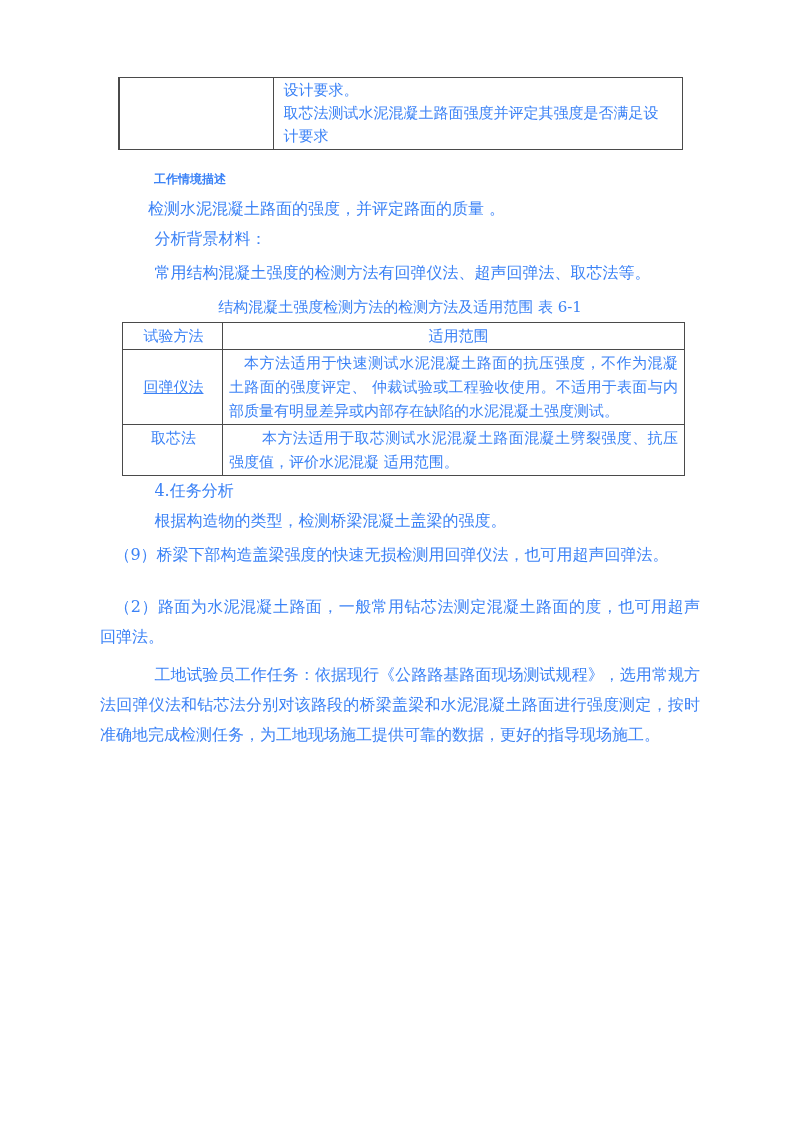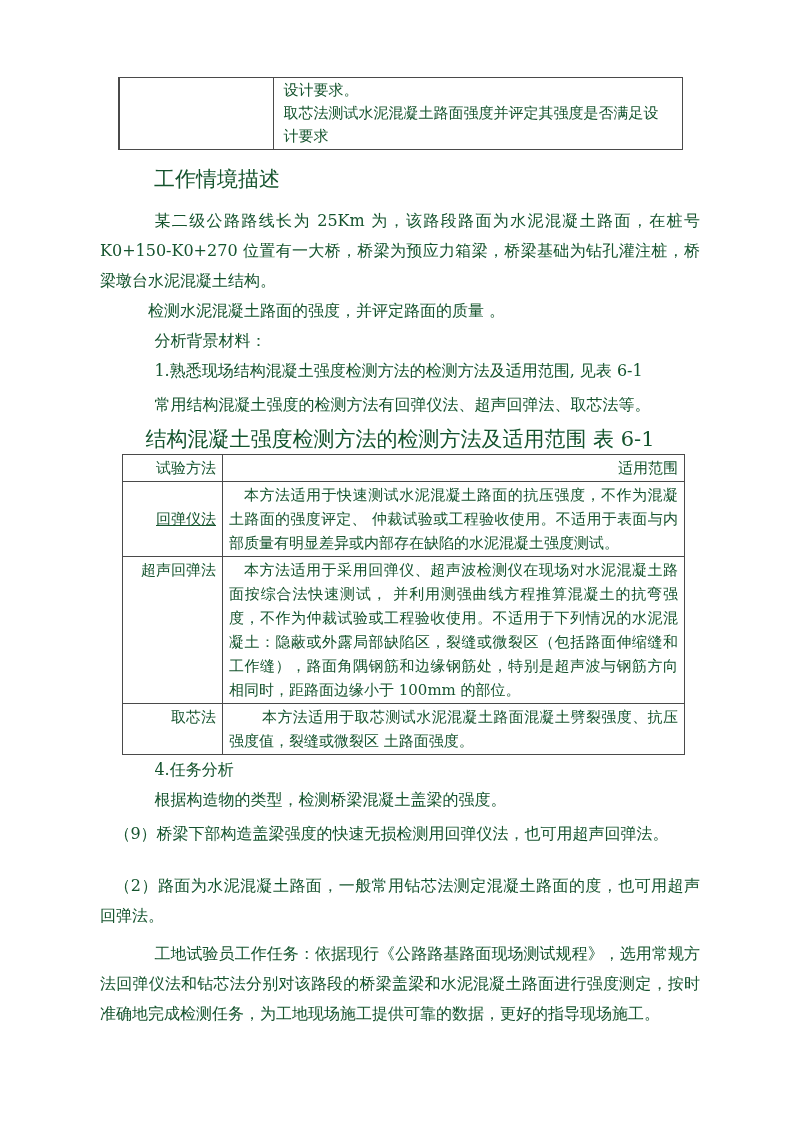--- a/index.html
+++ b/index.html
@@ -1,49 +1,49 @@
 <!DOCTYPE html>
 <html><head>
 <meta charset="utf-8">
 <style>
   html,body{margin:0;padding:0;background:#ffffff;}
   .page{
     width:800px;height:1131px;background:#fff;box-sizing:border-box;
     padding:77px 100px 0 100px;
     font-family:"DejaVu Serif","Liberation Serif",serif;
-    color:#14532d;font-size:16px;line-height:30px;
+    color:#3b82f6;font-size:16px;line-height:30px;
     overflow:hidden;
   }
   
   .frag-table{
     border-collapse:collapse;table-layout:fixed;
     width:565px;margin-left:18px;
     font-size:15px;line-height:23px;
   }
   .frag-table td{border:1px solid #4a4a4a;vertical-align:top;padding:1px 10px;}
   .frag-table td.frag-left{border-left:2px solid #4a4a4a;}
   .frag-table p{margin:0;}
   
-  .h{font-weight:normal;margin:14px 0 12px 54px;font-size:21px;}
+  .h{font-weight:bold;margin:14px 0 0 54px;font-size:12px;}
   .p{margin:0;text-align:justify;}
   .ind{text-indent:3.4em;}
   .ind25{text-indent:3em;}
   .ind1{text-indent:0.9em;}
   .gap-sm{margin-top:4px;}
   .gap-lg{margin-top:22px;}
   .gap-md{margin-top:8px;}
   
-  .tbl-title{text-align:center;font-size:21px;margin-top:4px;line-height:30px;}
+  .tbl-title{text-align:center;font-size:15px;margin-top:4px;line-height:30px;}
   .main-table{
     border-collapse:collapse;table-layout:fixed;
     width:563px;margin-left:22px;
     font-size:15px;line-height:24px;
   }
   .main-table th,.main-table td{
-    border:1px solid #4a4a4a;text-align:right;font-weight:normal;
+    border:1px solid #4a4a4a;text-align:center;font-weight:normal;
     padding:1px 6px;vertical-align:top;
   }
   .main-table th.col-method{padding-left:8px;}
   .main-table th.col-scope{padding-left:16px;}
   .main-table td.method{padding-left:8px;}
   .main-table td.method.vmid{vertical-align:middle;text-decoration:underline;}
   .main-table td.scope{text-align:justify;}
   .scope-ind1{text-indent:1em;}
   .scope-ind2{text-indent:2.2em;}
 </style>
@@ -63,24 +63,22 @@
       <td class="frag-right">
         <p>设计要求。</p>
         <p>取芯法测试水泥混凝土路面强度并评定其强度是否满足设计要求</p>
       </td>
     </tr>
   </tbody>
     </table>
 
   <p class="h">工作情境描述</p>
 
-  <p class="p ind">某二级公路路线长为 25Km 为，该路段路面为水泥混凝土路面，在桩号 K0+150-K0+270 位置有一大桥，桥梁为预应力箱梁，桥梁基础为钻孔灌注桩，桥梁墩台水泥混凝土结构。</p>
   <p class="p ind25">检测水泥混凝土路面的强度，并评定路面的质量 。</p>
   <p class="p ind">分析背景材料：</p>
-  <p class="p ind">1.熟悉现场结构混凝土强度检测方法的检测方法及适用范围, 见表 6-1</p>
   <p class="p ind gap-sm">常用结构混凝土强度的检测方法有回弹仪法、超声回弹法、取芯法等。</p>
 
   <div class="tbl-title">结构混凝土强度检测方法的检测方法及适用范围 表 6-1</div>
 
   <table class="main-table">
     <colgroup>
         <col style="width:100px">
         <col>
       </colgroup>
     <thead>
@@ -88,26 +86,22 @@
         <th class="col-method">试验方法</th>
         <th class="col-scope">适用范围</th>
       </tr>
     </thead>
     <tbody>
       <tr>
         <td class="method vmid">回弹仪法</td>
         <td class="scope scope-ind1">本方法适用于快速测试水泥混凝土路面的抗压强度，不作为混凝土路面的强度评定、 仲裁试验或工程验收使用。不适用于表面与内部质量有明显差异或内部存在缺陷的水泥混凝土强度测试。</td>
       </tr>
       <tr>
-        <td class="method">超声回弹法</td>
-        <td class="scope scope-ind1">本方法适用于采用回弹仪、超声波检测仪在现场对水泥混凝土路面按综合法快速测试， 并利用测强曲线方程推算混凝土的抗弯强度，不作为仲裁试验或工程验收使用。不适用于下列情况的水泥混凝土：隐蔽或外露局部缺陷区，裂缝或微裂区（包括路面伸缩缝和工作缝），路面角隅钢筋和边缘钢筋处，特别是超声波与钢筋方向相同时，距路面边缘小于 100mm 的部位。</td>
-      </tr>
-      <tr>
         <td class="method">取芯法</td>
-        <td class="scope scope-ind2">本方法适用于取芯测试水泥混凝土路面混凝土劈裂强度、抗压强度值，裂缝或微裂区 土路面强度。</td>
+        <td class="scope scope-ind2">本方法适用于取芯测试水泥混凝土路面混凝土劈裂强度、抗压强度值，评价水泥混凝 适用范围。</td>
       </tr>
     </tbody>
   </table>
 
   <p class="p ind">4.任务分析</p>
   <p class="p ind">根据构造物的类型，检测桥梁混凝土盖梁的强度。</p>
   <p class="p ind1 gap-sm">（9）桥梁下部构造盖梁强度的快速无损检测用回弹仪法，也可用超声回弹法。</p>
   <p class="p ind1 gap-lg">（2）路面为水泥混凝土路面，一般常用钻芯法测定混凝土路面的度，也可用超声回弹法。</p>
   <p class="p ind gap-md">工地试验员工作任务：依据现行《公路路基路面现场测试规程》，选用常规方法回弹仪法和钻芯法分别对该路段的桥梁盖梁和水泥混凝土路面进行强度测定，按时准确地完成检测任务，为工地现场施工提供可靠的数据，更好的指导现场施工。</p>
 

